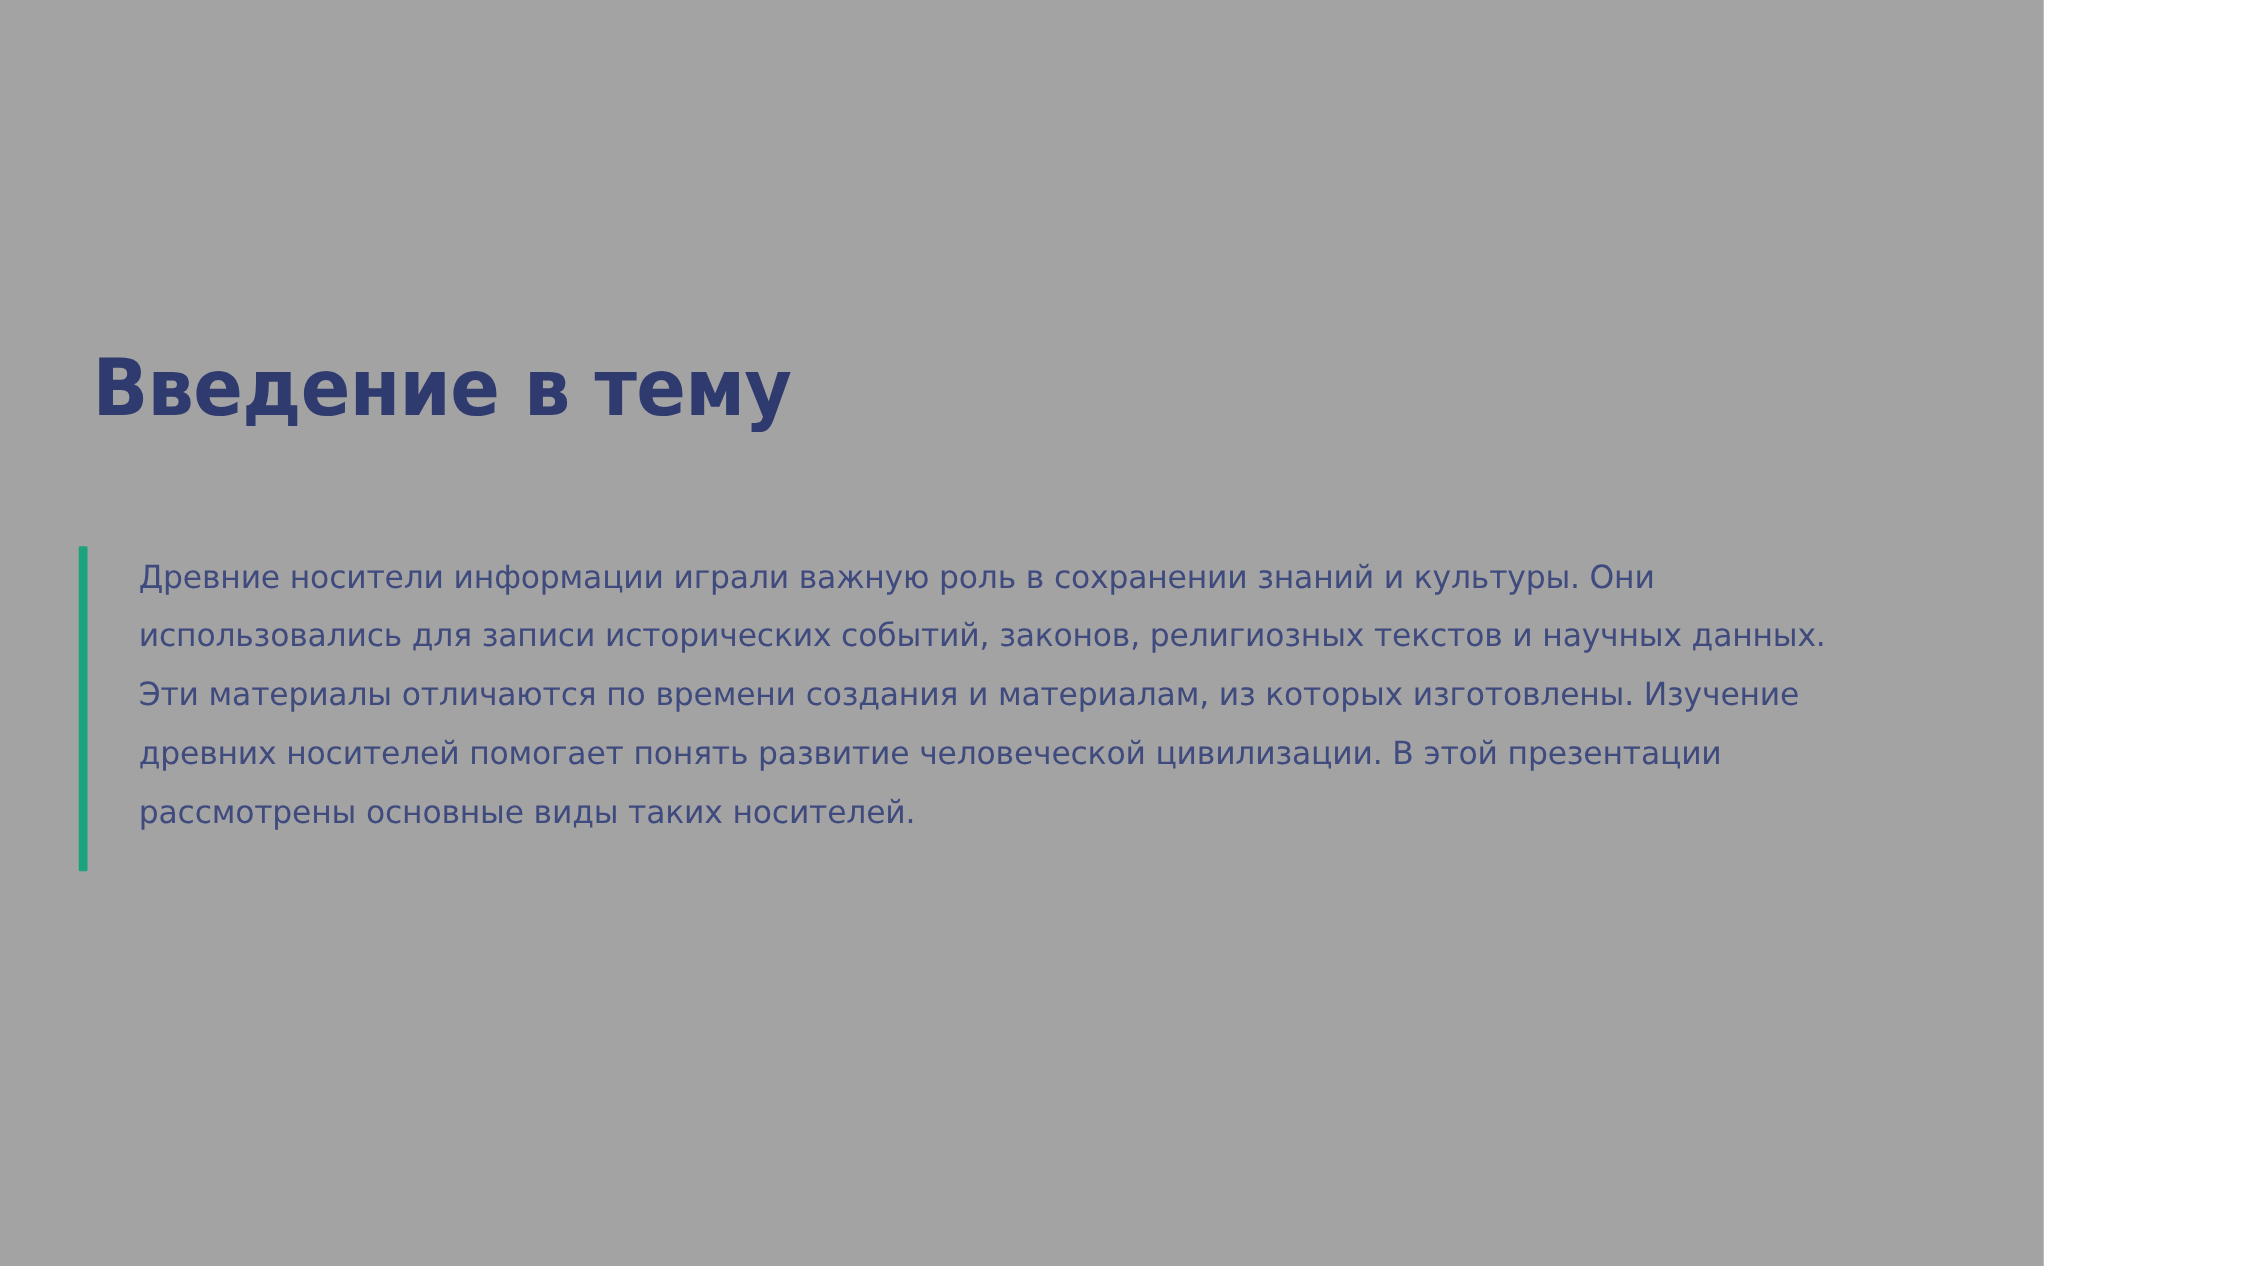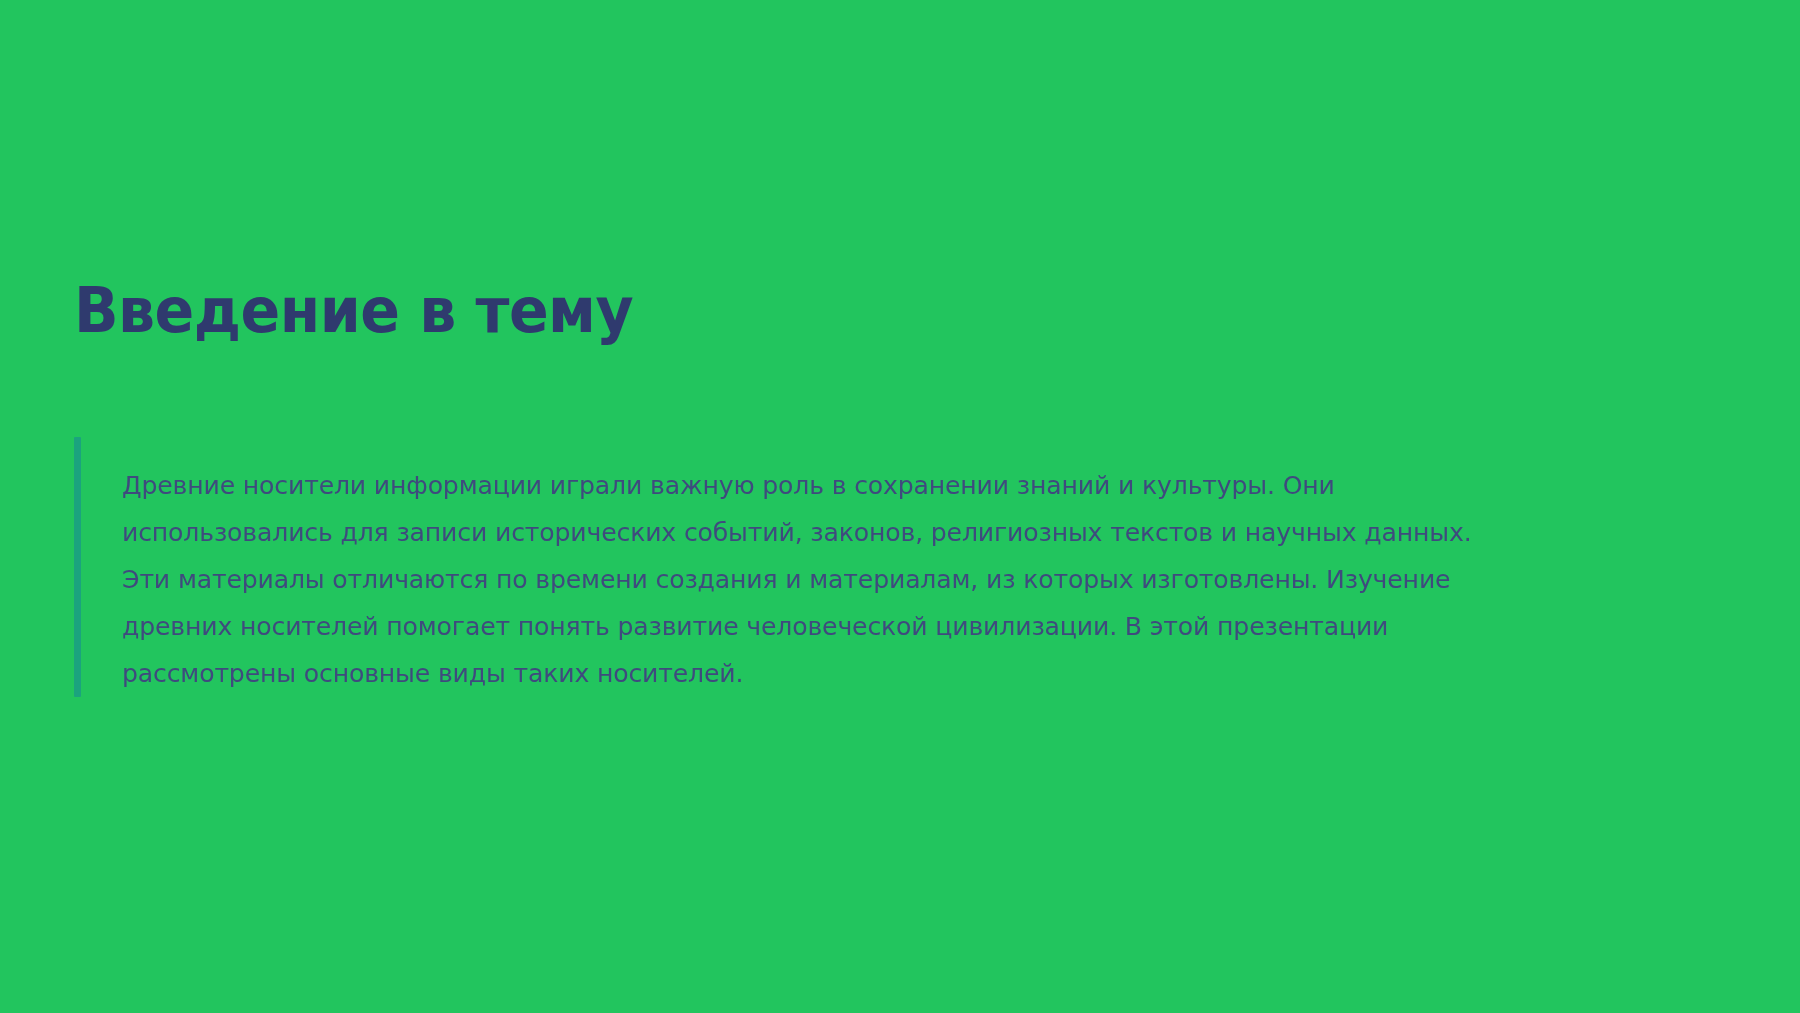--- a/index.html
+++ b/index.html
@@ -9,23 +9,23 @@
   body {
     width: 1800px;
     height: 1013px;
     background: #ffffff;
     font-family: "Liberation Sans", "DejaVu Sans", sans-serif;
     overflow: hidden;
   }
 
   .slide {
     position: relative;
-    width: 1800px;
+    width: 1635px;
     height: 1013px;
-    background: #22c55e;
+    background: #a3a3a3;
     box-sizing: border-box;
   }
 
   
   .slide-title {
     position: absolute;
     left: 74px;
     top: 277px;
     margin: 0;
     font-family: "DejaVu Sans", "Liberation Sans", sans-serif;
@@ -35,25 +35,25 @@
     letter-spacing: -0.6px;
     color: #2F3A6E;
     white-space: nowrap;
     transform: scaleX(0.93);
     transform-origin: left center;
   }
 
   
   .body-block {
     position: absolute;
-    left: 74px;
+    left: 63px;
     top: 437px;
     width: 1420px;
     display: flex;
-    align-items: flex-end;
+    align-items: flex-start;
   }
 
   .accent-bar {
     flex: 0 0 auto;
     width: 7px;
     min-height: 260px;
     background: #1BA37E;
     border-radius: 1px;
   }
 

